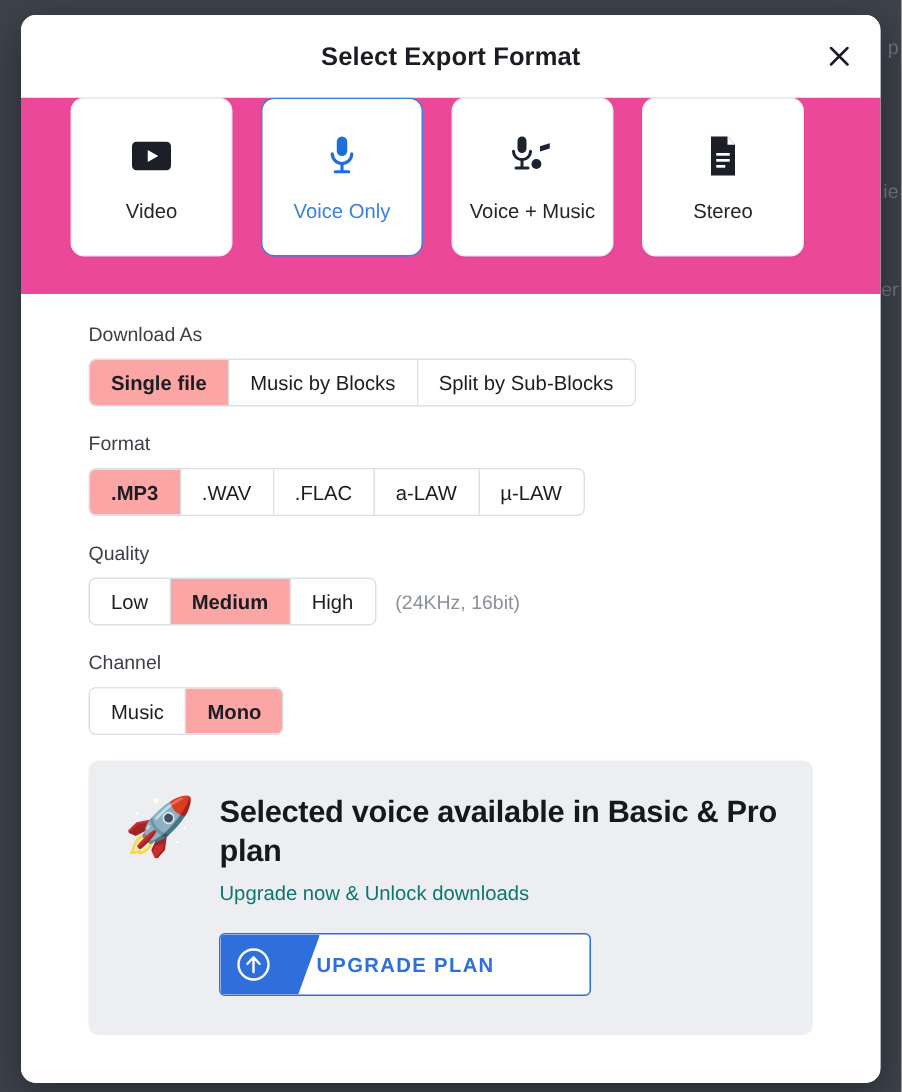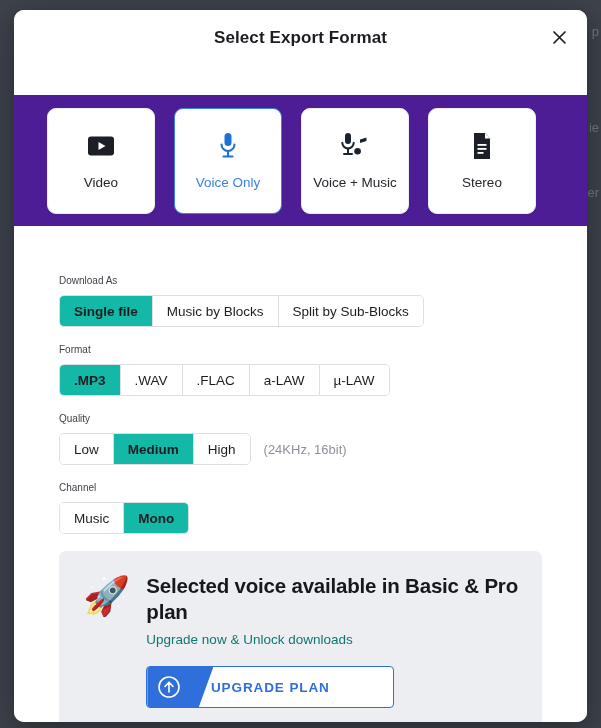--- a/index.html
+++ b/index.html
@@ -35,21 +35,20 @@
     left: 14px;
     top: 10px;
     width: 573px;
     height: 712px;
     background: #ffffff;
     border-radius: 10px;
     overflow: hidden;
     box-shadow: 0 8px 28px rgba(0,0,0,.35);
     display: flex;
     flex-direction: column;
-    gap: 30px;
   }
 
   
   .dlg-header {
     position: relative;
     height: 55px;
     flex: 0 0 55px;
     background: #fff;
     display: flex;
     align-items: center;
@@ -75,23 +74,22 @@
     border: none;
     cursor: pointer;
     color: #1b1d21;
     font-size: 17px;
     line-height: 1;
   }
 
   
   .card-strip {
     flex: 0 0 131px;
-    background: #4c1d95;
-    display: flex;
-    align-items: center;
+    background: #ec4899;
+    display: flex;
     gap: 19px;
     padding: 0 33px;
   }
   .fmt-card {
     width: 108px;
     height: 106px;
     background: #fff;
     border-radius: 9px;
     border: 1px solid #eceef1;
     display: flex;
@@ -114,21 +112,21 @@
   .fmt-card.selected .fmt-label { color: #3b82dc; }
 
   
   .dlg-body {
     flex: 1 1 auto;
     background: #fff;
     padding: 19px 45px 0 45px;
   }
 
   .sec-label {
-    font-size: 10px;
+    font-size: 13px;
     color: #3c3f46;
     margin-bottom: 9px;
   }
   .sec { margin-bottom: 17px; }
   .sec-row { display: flex; align-items: center; gap: 13px; }
 
   
   .seg {
     display: inline-flex;
     border: 1px solid #dcdfe4;
@@ -144,21 +142,21 @@
     display: flex;
     align-items: center;
     justify-content: center;
     border-right: 1px solid #dcdfe4;
     background: #fff;
     cursor: pointer;
     white-space: nowrap;
   }
   .seg-item:last-child { border-right: none; }
   .seg-item.active {
-    background: #14b8a6;
+    background: #fca5a5;
     font-weight: bold;
   }
   .seg-hint {
     font-size: 13px;
     color: #8d9199;
   }
 
   
   .banner {
     margin-top: 5px;

